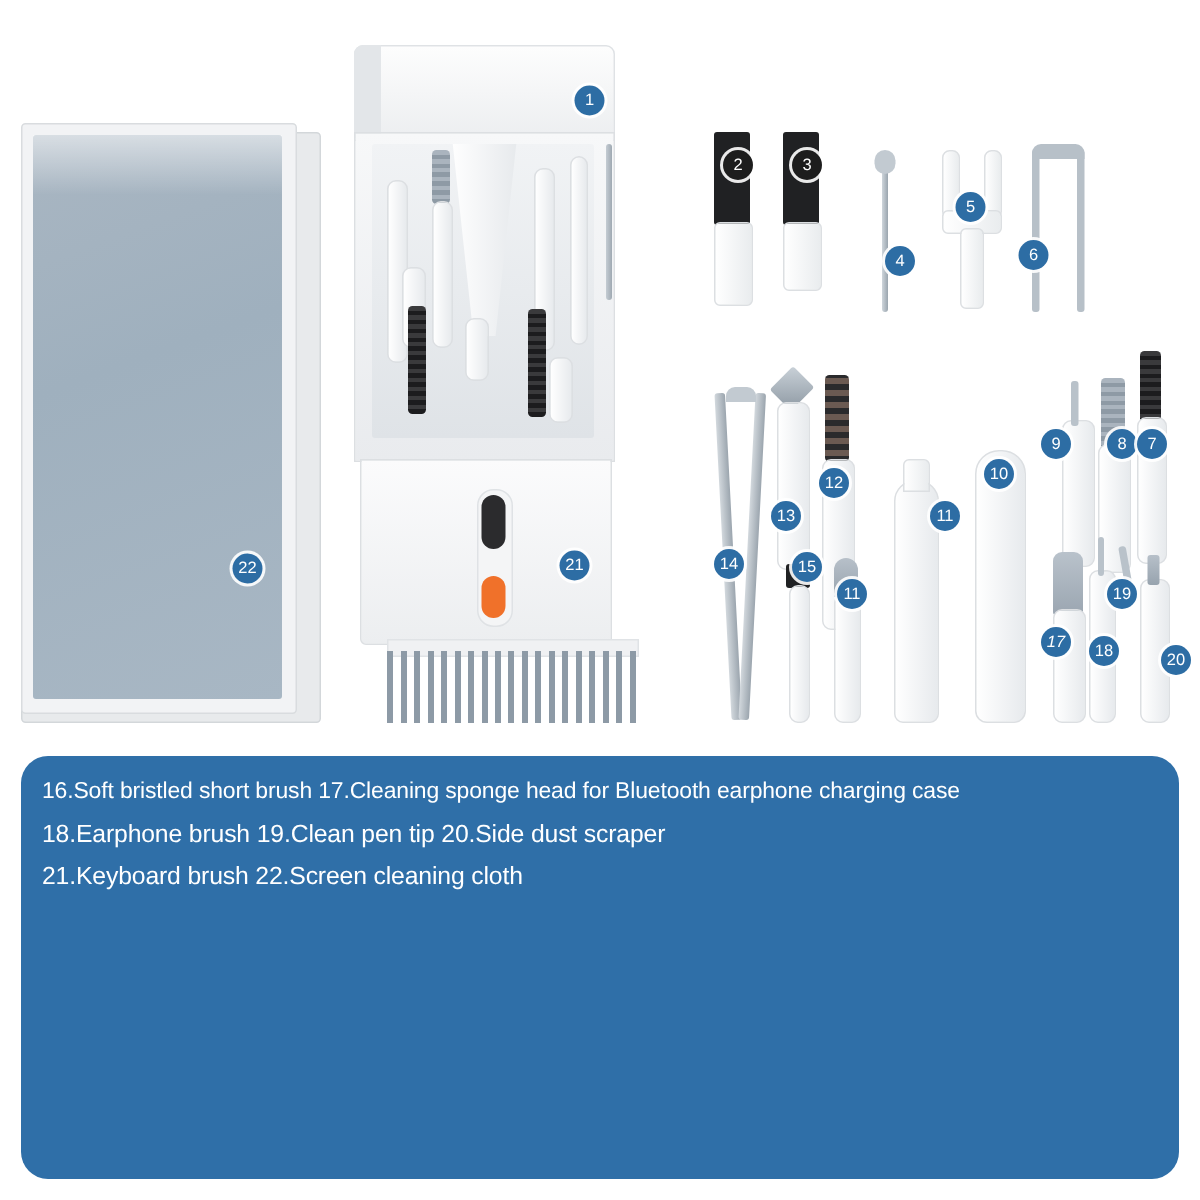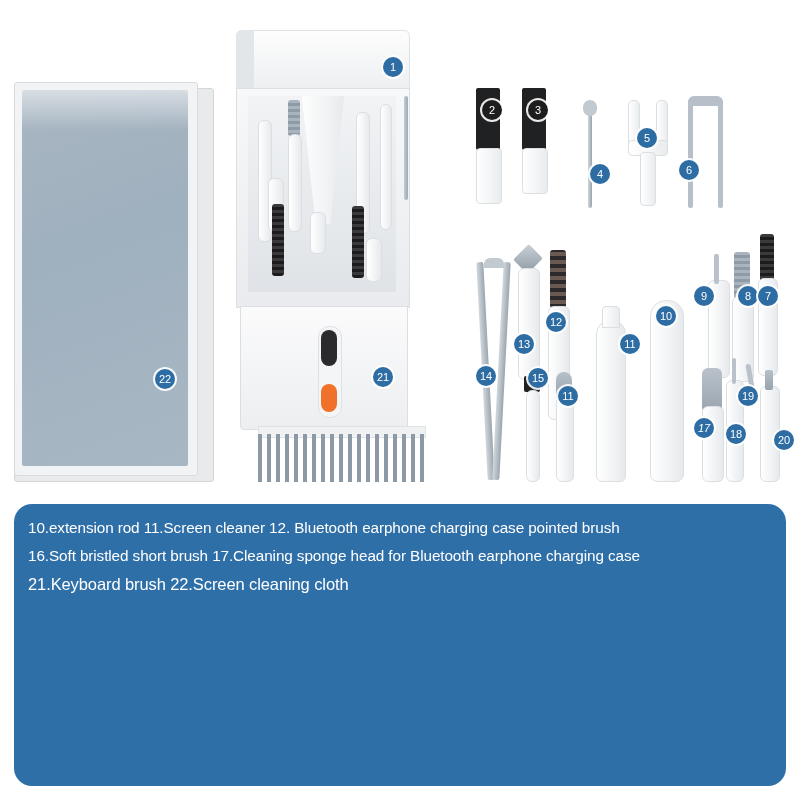--- a/index.html
+++ b/index.html
@@ -329,18 +329,18 @@
   <div class="badge" style="left:726px; top:424px;">18</div>
 
   <div class="metal" style="left:748px; top:364px; width:5px; height:30px; background:#b9c2ca; transform:rotate(-10deg);"></div>
   <div class="badge" style="left:738px; top:386px;">19</div>
 
   <div class="rod" style="left:760px; top:386px; width:18px; height:94px;"></div>
   <div class="tip-gray" style="left:765px; top:370px; width:8px; height:20px;"></div>
   <div class="badge" style="left:758px; top:430px;margin-left:16px;">20</div>
 
   <div class="caption">
-    <div class="line sm">10.extension rod 11.Screen cleaner 12. Bluetooth earphone charging case pointed brush</div>
     <div class="line sm">16.Soft bristled short brush  17.Cleaning sponge head for Bluetooth earphone charging case</div>
+    <div class="line">18.Earphone brush  19.Clean pen tip  20.Side dust scraper</div>
     <div class="line">21.Keyboard brush  22.Screen cleaning cloth</div>
   </div>
 
 </div>
 
 </body></html>

